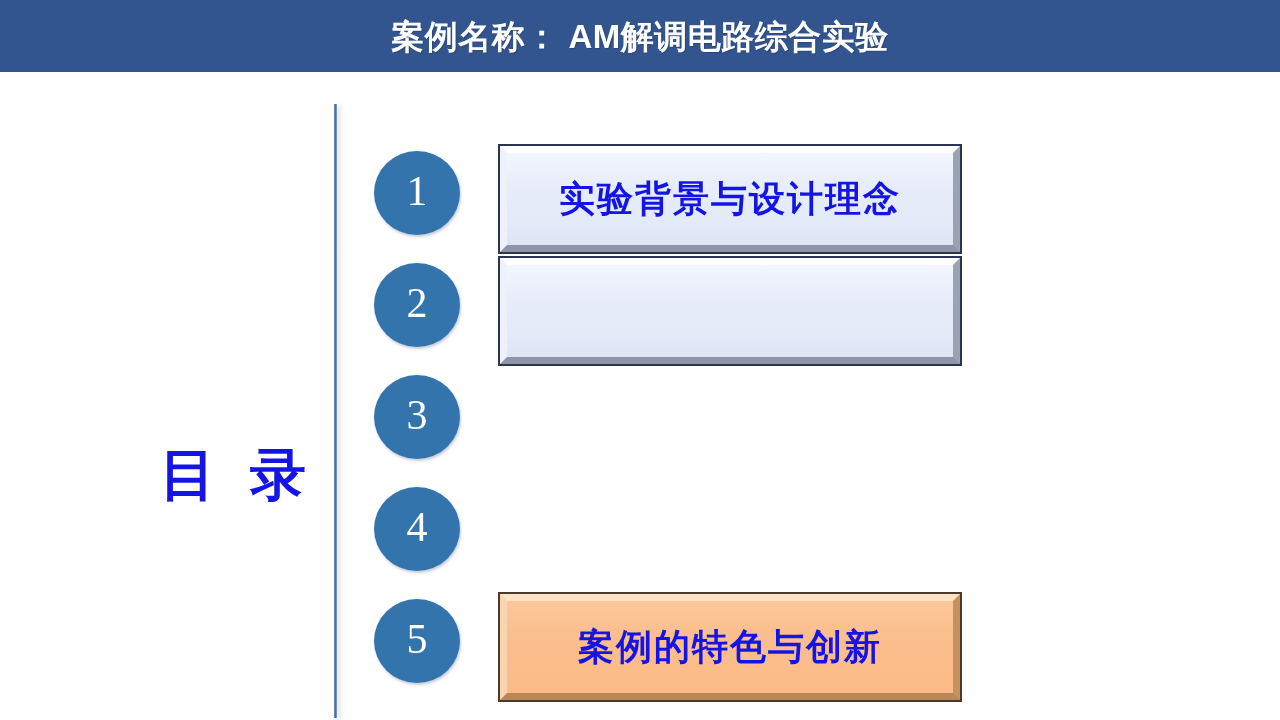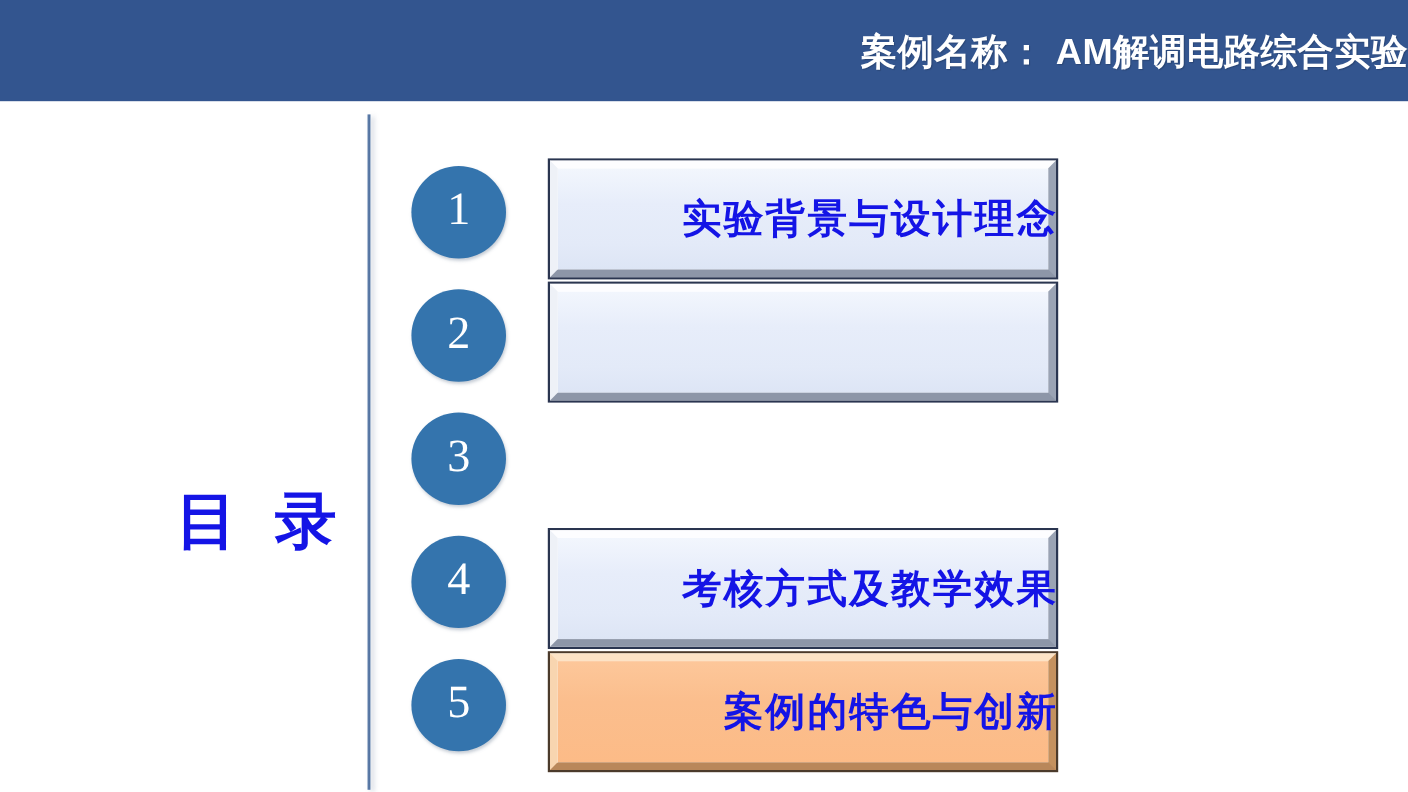--- a/index.html
+++ b/index.html
@@ -14,25 +14,25 @@
     overflow: hidden;
     position: relative;
   }
 
   
   #header-band {
     position: absolute;
     left: 0;
     top: 0;
     width: 1280px;
-    height: 92px;
+    height: 72px;
     background: #33558f;
     display: flex;
     align-items: center;
-    justify-content: flex-end;
+    justify-content: center;
   }
   #slide-title {
     color: #ffffff;
     font-family: "Liberation Sans", sans-serif;
     font-size: 33px;
     font-weight: bold;
     letter-spacing: 0.5px;
     white-space: pre;
     line-height: 1;
     text-shadow: 1px 1px 1px rgba(0,0,0,0.18);
@@ -109,21 +109,21 @@
   
   .toc-box {
     position: absolute;
     left: 498px;
     top: 0;
     width: 464px;
     height: 110px;
     box-sizing: border-box;
     display: flex;
     align-items: center;
-    justify-content: flex-end;
+    justify-content: center;
   }
   .toc-box .bevel-outer {
     position: absolute;
     inset: 0;
     box-sizing: border-box;
     border: 2px solid #2a3550;
   }
   .toc-box .bevel-inner {
     position: absolute;
     inset: 2px;
@@ -195,25 +195,20 @@
   <div class="toc-row" style="top:276px;">
     <div class="num-bullet">
       <span>3</span>
     </div>
   </div>
 
   <div class="toc-row" style="top:388px;">
     <div class="num-bullet">
       <span>4</span>
     </div>
-    <div class="toc-box">
-      <div class="bevel-outer"></div>
-      <div class="bevel-inner"></div>
-      <div class="box-label">考核方式及教学效果</div>
-    </div>
   </div>
 
   <div class="toc-row" style="top:500px;">
     <div class="num-bullet">
       <span>5</span>
     </div>
     <div class="toc-box highlight">
       <div class="bevel-outer"></div>
       <div class="bevel-inner"></div>
       <div class="box-label">案例的特色与创新</div>

